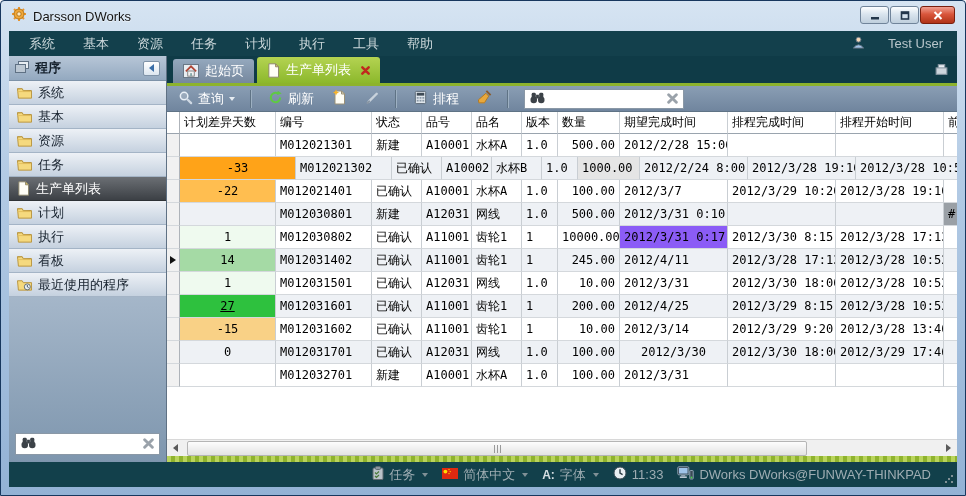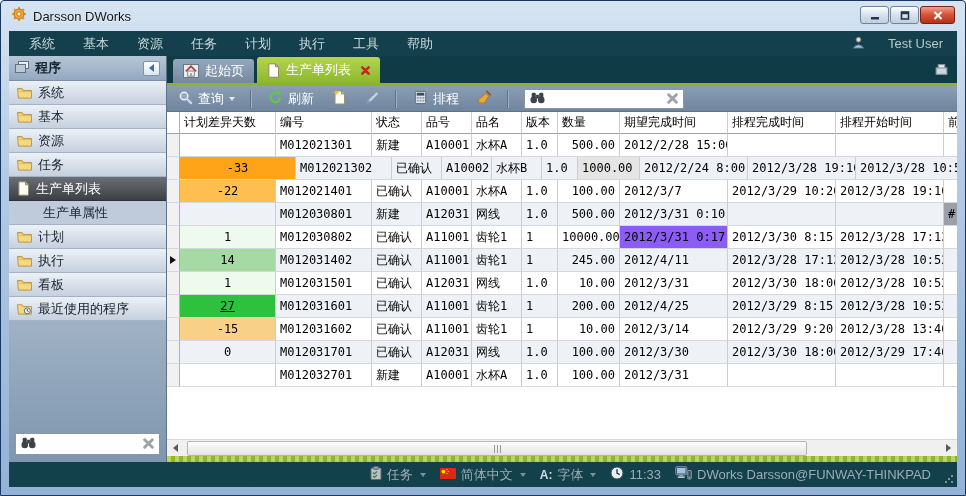--- a/index.html
+++ b/index.html
@@ -203,23 +203,20 @@
           </div>
           <div class="sb-item selected">
             <span style="display: flex;">
               <svg width="13" height="15" viewBox="0 0 14 16">
                 <path d="M2 0.8 h7.2 l3.2 3.2 v11.2 h-10.4 z" fill="#fffef6" stroke="#8a8468"></path>
                 <path d="M9.2 0.8 l3.2 3.2 h-3.2 z" fill="#f0d060" stroke="#8a8468"></path>
               </svg>
             </span>
             <span>生产单列表</span>
           </div>
-          <div class="sb-item sub">
-            <span>生产单属性</span>
-          </div>
           <div class="sb-item">
             <span style="display: flex;">
               <svg width="15" height="13" viewBox="0 0 16 13">
                 <path d="M0.5 2.5 h5 l1.2 2 h8.8 v8 h-14 z" fill="#f5d97e" stroke="#b8933c"></path>
                 <path d="M0.5 5.5 h14" stroke="#e3bf5e"></path>
                 <path d="M0.5 2.5 h5 l1.2 2 h8.3" fill="#fdeeb3" stroke="#b8933c"></path>
               </svg>
             </span>
             <span>计划</span>
           </div>
@@ -544,21 +541,21 @@
             </div>
             <div class="grow">
               <div class="gcell gsel"></div>
               <div class="gcell" style="width: 96px; text-align: center; background: rgb(238, 241, 245);">0</div>
               <div class="gcell" style="width: 96px; text-align: left; background: rgb(238, 241, 245);">M012031701</div>
               <div class="gcell" style="width: 50px; text-align: left; background: rgb(238, 241, 245);">已确认</div>
               <div class="gcell" style="width: 50px; text-align: left; background: rgb(238, 241, 245);">A12031</div>
               <div class="gcell" style="width: 50px; text-align: left; background: rgb(238, 241, 245);">网线</div>
               <div class="gcell" style="width: 36px; text-align: left; background: rgb(238, 241, 245);">1.0</div>
               <div class="gcell" style="width: 62px; text-align: right; background: rgb(238, 241, 245);">100.00</div>
-              <div class="gcell" style="width: 108px; text-align: left; background: rgb(238, 241, 245);">2012/3/30</div>
+              <div class="gcell" style="width: 108px; text-align: center; background: rgb(238, 241, 245);">2012/3/30</div>
               <div class="gcell" style="width: 108px; text-align: left; background: rgb(238, 241, 245);">2012/3/30 18:00</div>
               <div class="gcell" style="width: 108px; text-align: left; background: rgb(238, 241, 245);">2012/3/29 17:46</div>
               <div class="gcell" style="width: 14px; text-align: center; background: rgb(238, 241, 245);"></div>
             </div>
             <div class="grow">
               <div class="gcell gsel"></div>
               <div class="gcell" style="width: 96px; text-align: center; background: rgb(255, 255, 255);"></div>
               <div class="gcell" style="width: 96px; text-align: left; background: rgb(255, 255, 255);">M012032701</div>
               <div class="gcell" style="width: 50px; text-align: left; background: rgb(255, 255, 255);">新建</div>
               <div class="gcell" style="width: 50px; text-align: left; background: rgb(255, 255, 255);">A10001</div>
@@ -633,17 +630,17 @@
       <span>
         <svg width="17" height="14" viewBox="0 0 17 14">
             <rect x="0.8" y="0.8" width="11" height="8" rx="1" fill="#2a3a46" stroke="#8fa2b2"></rect>
             <rect x="2" y="2" width="8.6" height="5.6" fill="#9fc3e8"></rect>
             <rect x="4.2" y="9" width="4" height="1.4" fill="#8fa2b2"></rect>
             <rect x="2.8" y="10.4" width="7" height="1.6" fill="#b9c6d2"></rect>
             <rect x="12.8" y="4.5" width="3.4" height="8.5" rx="0.6" fill="#3a4a56" stroke="#8fa2b2"></rect>
             <circle cx="14.5" cy="11.5" r="0.9" fill="#4ad24a"></circle>
           </svg>
       </span>
-      <span>DWorks Darsson@FUNWAY-THINKPAD</span>
+      <span>DWorks DWorks@FUNWAY-THINKPAD</span>
     </div>
     <div class="grip"></div>
   </div>
 </div>
 
 </body></html>

